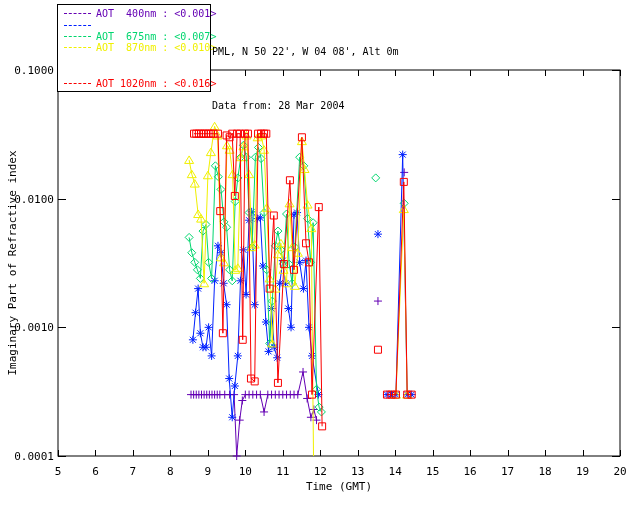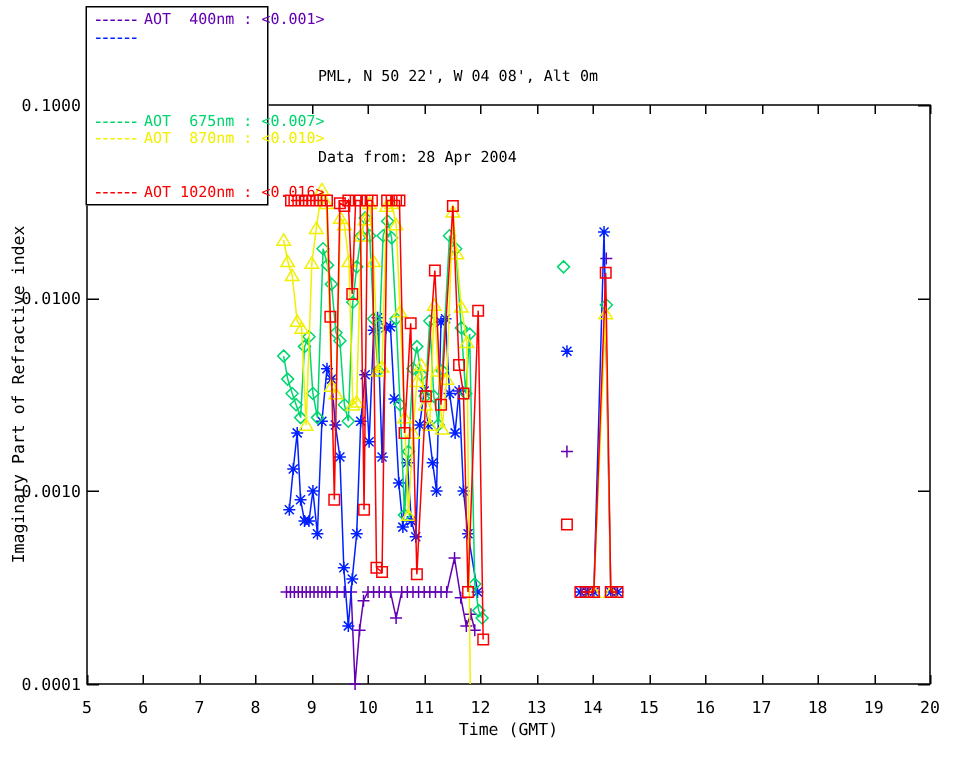--- a/index.html
+++ b/index.html
@@ -1,38 +1,38 @@
 <!DOCTYPE html>
 <html><head>
 <meta charset="utf-8">
 <style>
   html,body{margin:0;padding:0;background:#fff;}
   body{width:640px;height:512px;font-family:"DejaVu Sans Mono","Liberation Mono",monospace;}
   .screen{position:relative;width:640px;height:512px;background:#fff;overflow:hidden;}
   #plot{position:absolute;left:0;top:0;}
-  .legend{position:absolute;left:57px;top:4px;width:122px;box-sizing:border-box;
+  .legend{position:absolute;left:57px;top:4px;width:154px;box-sizing:border-box;
           border:1px solid #000;padding:3px 2px 2px 6px;background:#fff;z-index:2;}
   .legend-row{display:flex;align-items:center;height:11.4px;font-size:10px;white-space:pre;}
   .swatch{display:inline-block;width:27px;height:0;border-top:1px dashed currentColor;margin-right:5px;flex:none;}
   .hdr{position:absolute;left:212px;top:7px;font-size:10px;line-height:18px;white-space:pre;color:#000;z-index:2;}
 </style>
 </head>
 <body>
 
 <div class="screen">
   <div class="legend" id="legend">
       <div class="legend-row" style="color: rgb(100, 0, 180);"><span class="swatch"></span><span>AOT  400nm : &lt;0.001&gt;</span></div>
       <div class="legend-row" style="color: rgb(0, 32, 255);"><span class="swatch"></span></div>
-      <div class="legend-row" style="color: rgb(0, 214, 110); margin-top: 45px;"><span class="swatch"></span><span>AOT  675nm : &lt;0.007&gt;</span></div>
+      <div class="legend-row" style="color: rgb(0, 214, 110);"><span class="swatch"></span><span>AOT  675nm : &lt;0.007&gt;</span></div>
       <div class="legend-row" style="color: rgb(240, 240, 0);"><span class="swatch"></span><span>AOT  870nm : &lt;0.010&gt;</span></div>
       <div class="legend-row" style="color: rgb(250, 0, 0); margin-top: 24px;"><span class="swatch"></span><span>AOT 1020nm : &lt;0.016&gt;</span></div>
     </div>
   <div class="hdr">
     <div>PML, N 50 22', W 04 08', Alt 0m</div>
-    <div>Data from: 28 Apr 2004</div>
+    <div>Data from: 28 Mar 2004</div>
   </div>
   <svg id="plot" width="640" height="512">
       <g stroke="#000" stroke-width="1" fill="none">
         <rect x="58" y="70" width="562" height="386"></rect>
         <line x1="58.5" y1="456" x2="58.5" y2="450"></line>
         <line x1="58.5" y1="70" x2="58.5" y2="76"></line>
         <line x1="95.5" y1="456" x2="95.5" y2="450"></line>
         <line x1="95.5" y1="70" x2="95.5" y2="76"></line>
         <line x1="133.5" y1="456" x2="133.5" y2="450"></line>
         <line x1="133.5" y1="70" x2="133.5" y2="76"></line>

